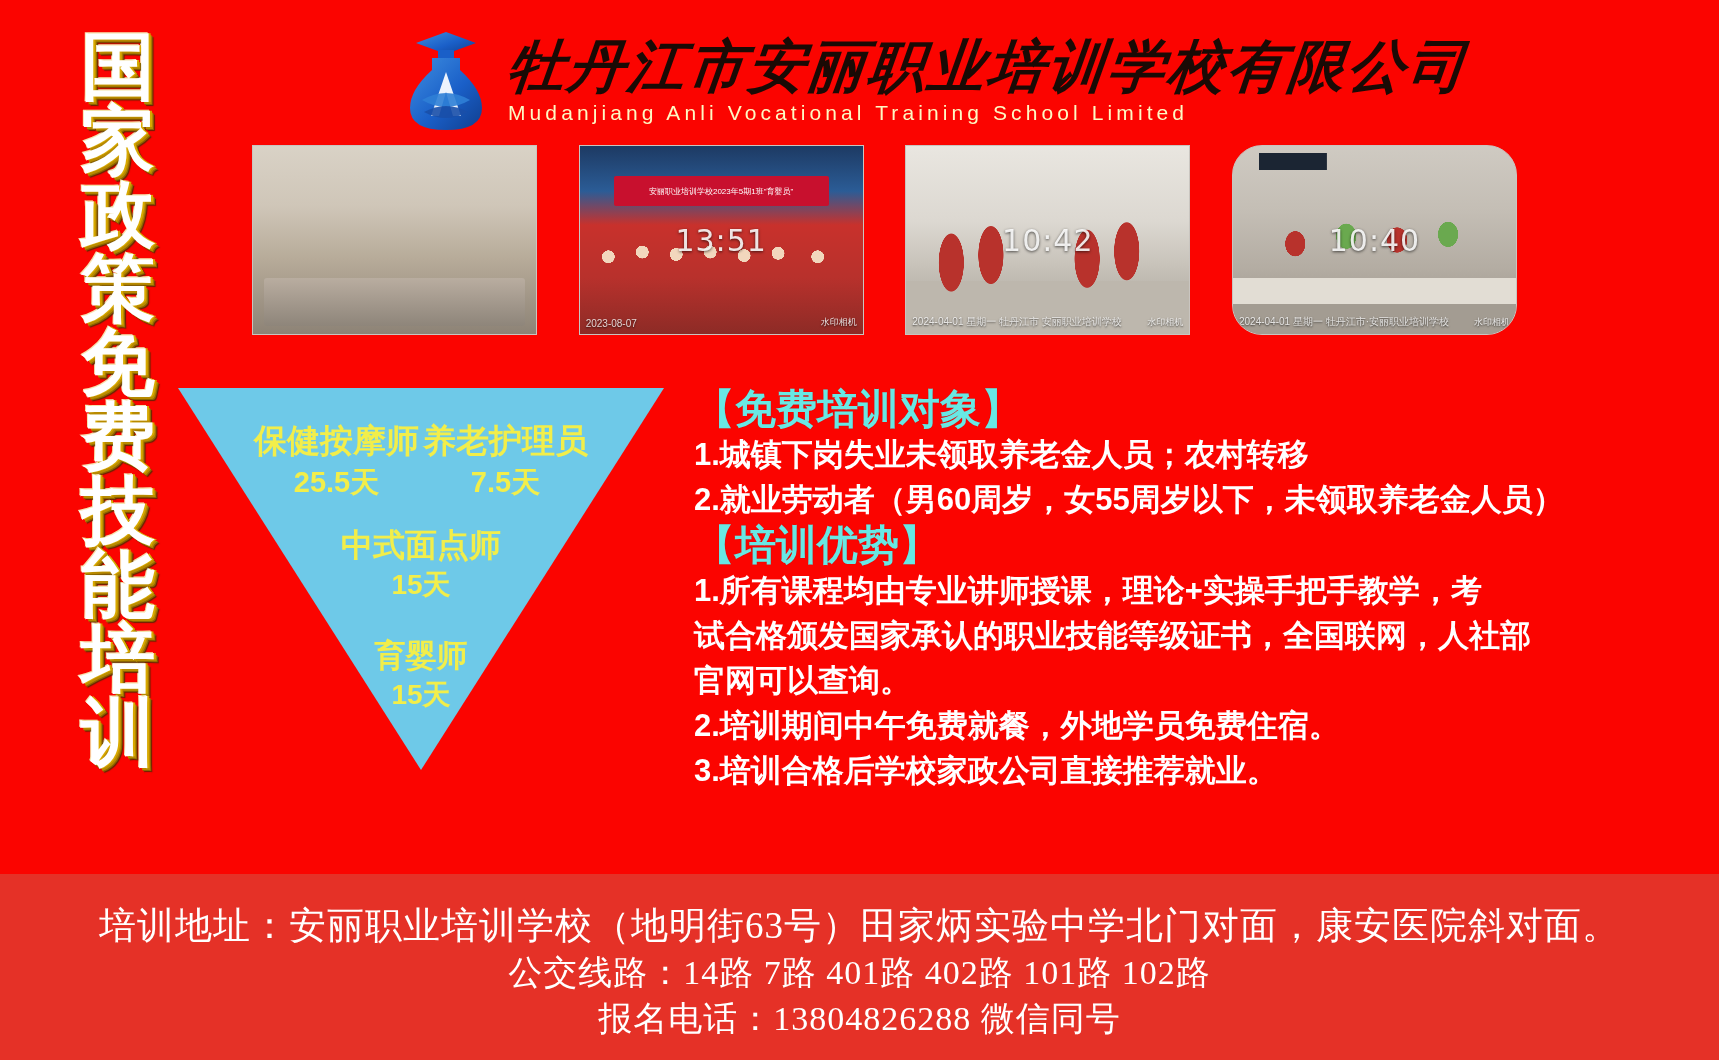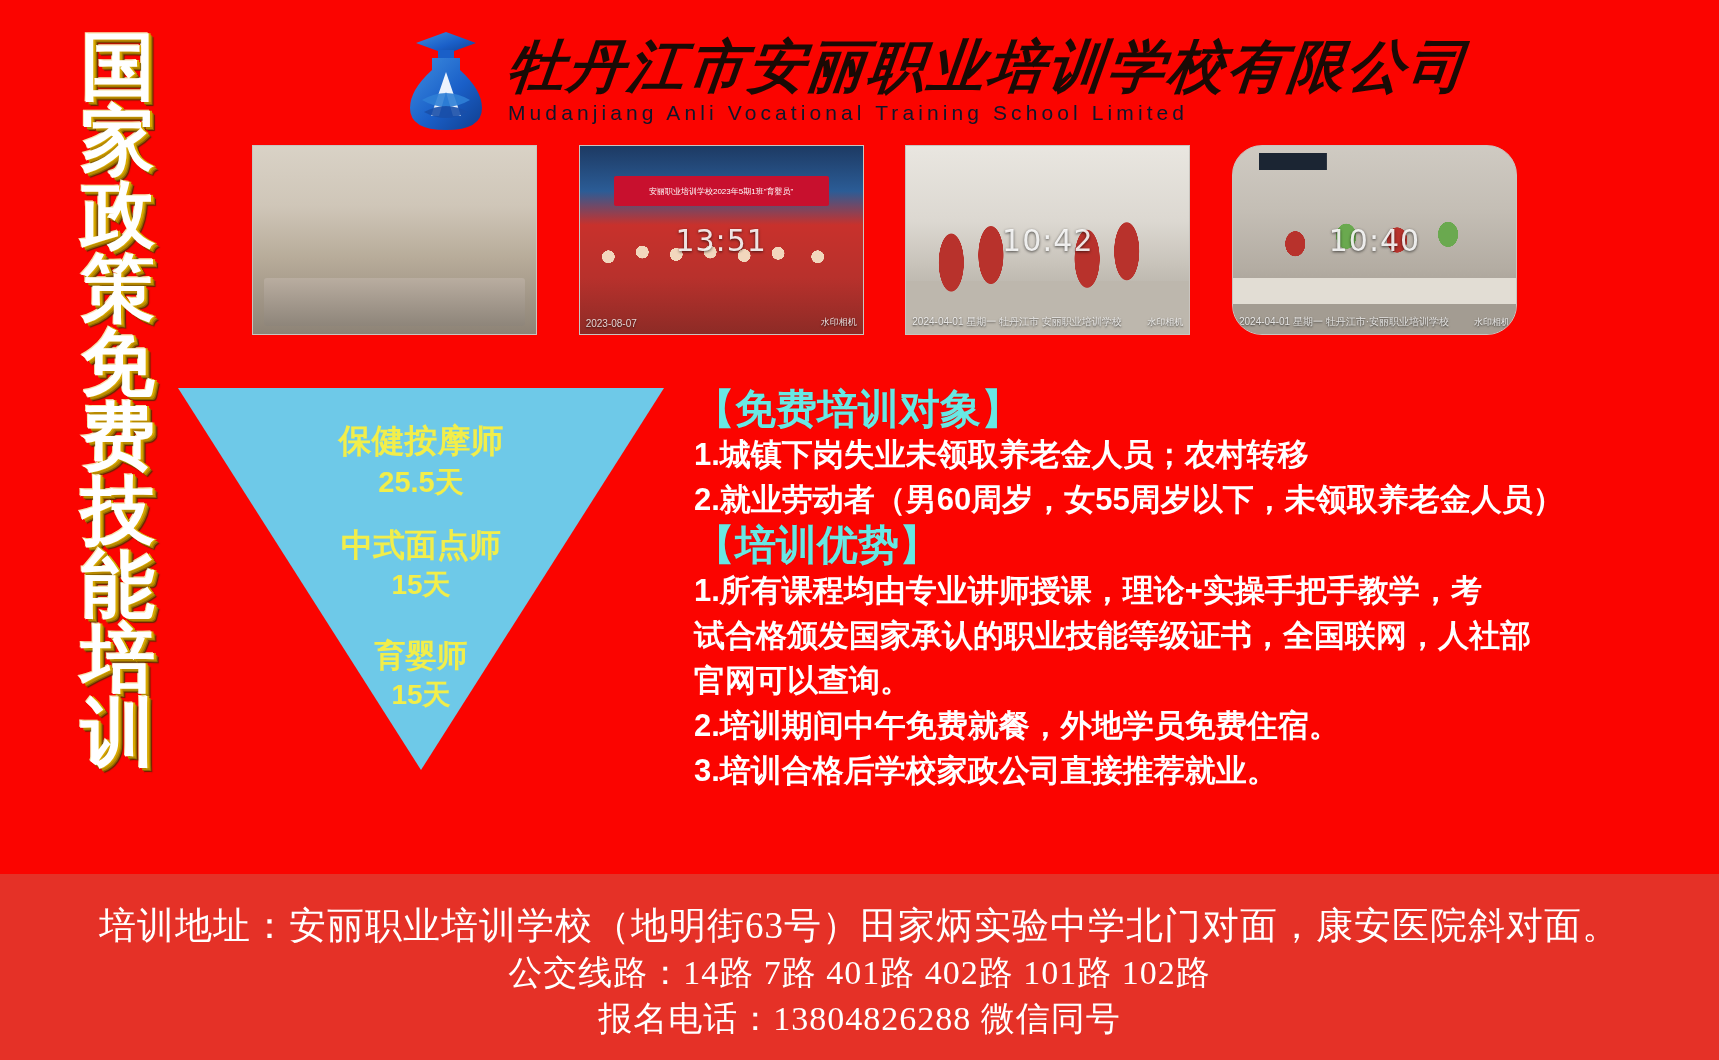--- a/index.html
+++ b/index.html
@@ -93,21 +93,21 @@
     color: #1a0a05;
     letter-spacing: 3px;
     white-space: nowrap;
     transform: skewX(-6deg);
   }
   .title-en {
     font-family: "Liberation Sans", "DejaVu Sans", sans-serif;
     font-size: 21px;
     line-height: 26px;
     letter-spacing: 4.1px;
-    color: #0f172a;
+    color: #fef9c3;
     white-space: nowrap;
     margin-top: 2px;
   }
 
   
   .photos {
     position: absolute;
     left: 252px;
     top: 145px;
     width: 1265px;
@@ -403,20 +403,24 @@
   </div>
 
   <div class="tri-wrap">
     <div class="tri-shape"></div>
 
     <div class="tri-row tri-top">
       <div class="tri-col">
         <div class="tri-name">保健按摩师</div>
         <div class="tri-days">25.5天</div>
       </div>
+      <div class="tri-col">
+        <div class="tri-name">养老护理员</div>
+        <div class="tri-days">7.5天</div>
+      </div>
     </div>
 
     <div class="tri-row tri-mid">
       <div class="tri-name">中式面点师</div>
       <div class="tri-days">15天</div>
     </div>
 
     <div class="tri-row tri-bot">
       <div class="tri-name">育婴师</div>
       <div class="tri-days">15天</div>

